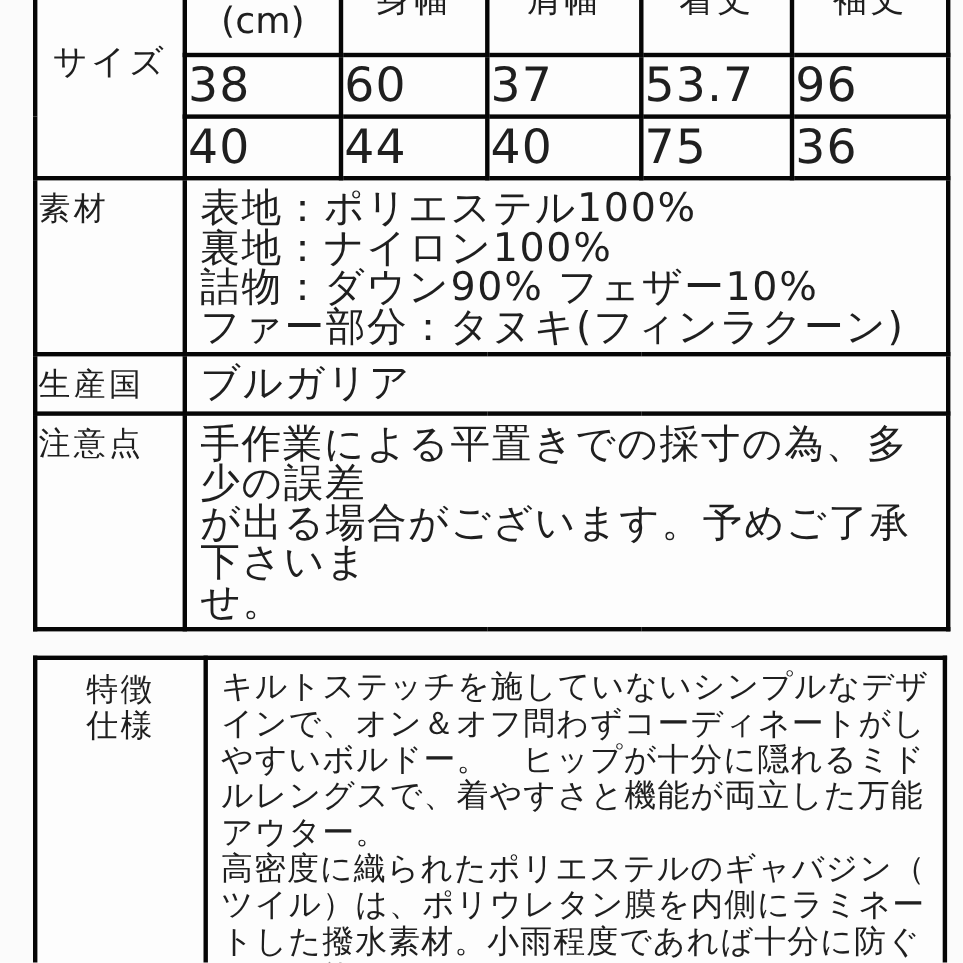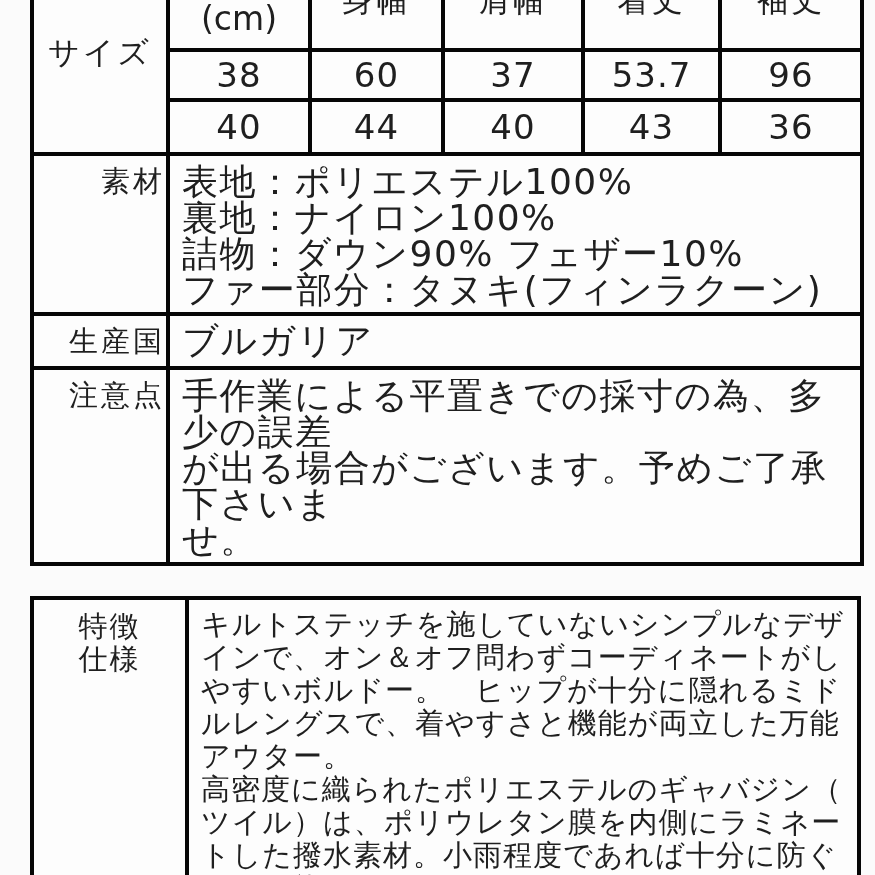--- a/index.html
+++ b/index.html
@@ -46,29 +46,29 @@
     text-align: center;
     vertical-align: middle;
     white-space: pre-line;
     line-height: 38px;
   }
   .size-cm-cell {
     font-size: 33px;
     letter-spacing: 0;
   }
   .num-cell {
-    font-size: 34px;
-    text-align: center;
+    font-size: 43px;
+    text-align: left;
     vertical-align: middle;
     letter-spacing: 1px;
   }
   .label-cell {
     font-size: 29px;
     letter-spacing: 3px;
-    text-align: right;
+    text-align: left;
     vertical-align: middle;
     white-space: pre-line;
     line-height: 33px;
   }
   .v-top {
     vertical-align: top;
     padding-top: 9px;
   }
   .content-cell {
     font-size: 36px;
@@ -147,21 +147,21 @@
         <td class="num-cell">38</td>
         <td class="num-cell">60</td>
         <td class="num-cell">37</td>
         <td class="num-cell">53.7</td>
         <td class="num-cell">96</td>
       </tr>
       <tr class="row-size-2">
         <td class="num-cell">40</td>
         <td class="num-cell">44</td>
         <td class="num-cell">40</td>
-        <td class="num-cell">43</td>
+        <td class="num-cell">75</td>
         <td class="num-cell">36</td>
       </tr>
       <tr class="row-material">
         <td class="label-cell v-top">素材</td>
         <td class="content-cell content-top" colspan="5">表地：ポリエステル100%
 裏地：ナイロン100%
 詰物：ダウン90% フェザー10%
 ファー部分：タヌキ(フィンラクーン)</td>
       </tr>
       <tr class="row-country">

